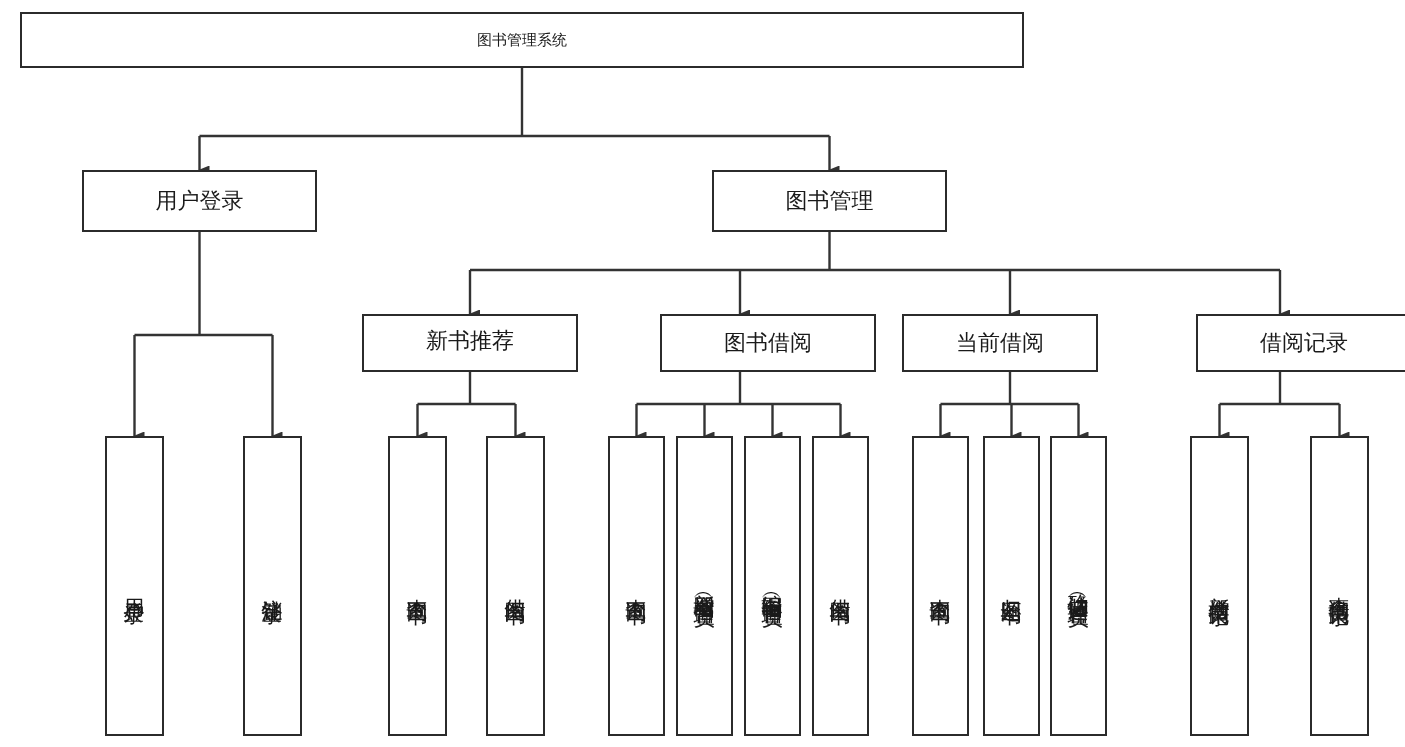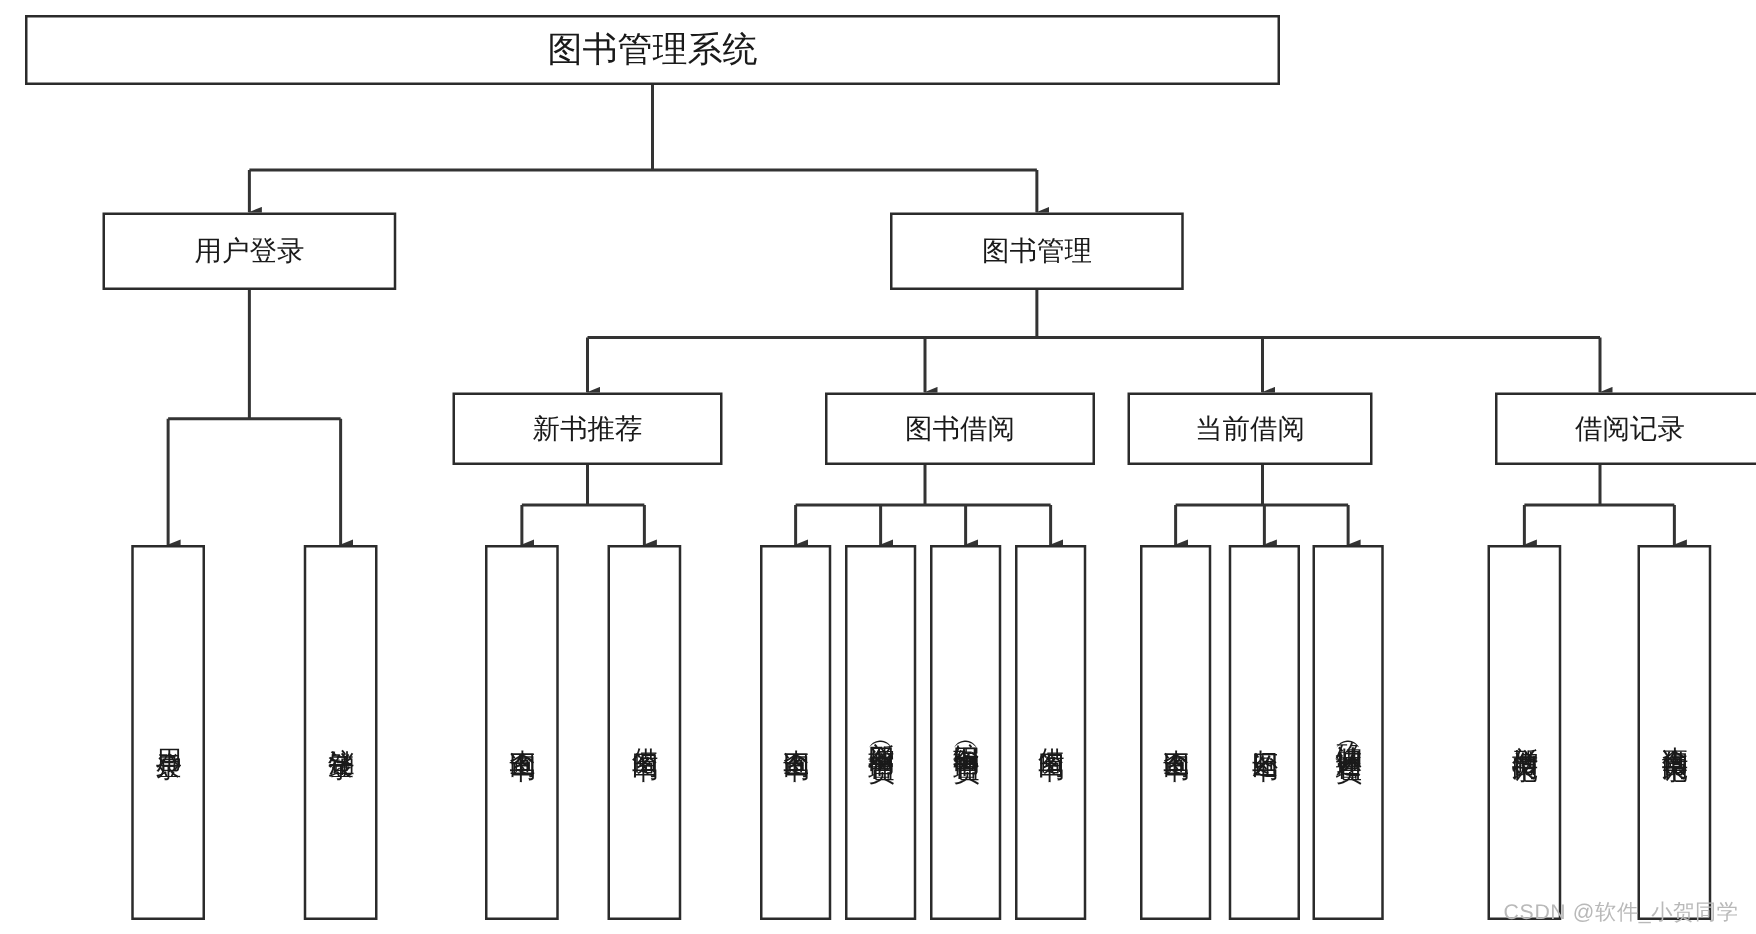--- a/index.html
+++ b/index.html
@@ -33,21 +33,21 @@
     align-items:center;
     justify-content:center;
   }
   .node.vertical .label{
     writing-mode:vertical-rl;
     text-orientation:upright;
     font-size:21px;
     letter-spacing:2px;
     line-height:1;
   }
-  .node.root .label{font-size:28px;}
+  .node.root .label{font-size:15px;}
   #watermark{
     position:absolute;
     right:14px;bottom:6px;
     font-size:17px;
     color:#b9b9b9;
     letter-spacing:0.5px;
     white-space:nowrap;
     pointer-events:none;
   }
 </style>
@@ -101,21 +101,21 @@
   <div id="node-layer">
       <div class="node horizontal root" style="left: 20px; top: 12px; width: 1004px; height: 56px;">
         <span class="label">图书管理系统</span>
       </div>
       <div class="node horizontal" style="left: 82px; top: 170px; width: 235px; height: 62px;">
         <span class="label">用户登录</span>
       </div>
       <div class="node horizontal" style="left: 712px; top: 170px; width: 235px; height: 62px;">
         <span class="label">图书管理</span>
       </div>
-      <div class="node horizontal" style="left: 362px; top: 314px; width: 216px; height: 58px;">
+      <div class="node horizontal" style="left: 362px; top: 314px; width: 216px; height: 58px; font-family: Liberation Mono, monospace;">
         <span class="label">新书推荐</span>
       </div>
       <div class="node horizontal" style="left: 632px; top: 314px; width: 216px; height: 58px; margin-left: 28px;">
         <span class="label">图书借阅</span>
       </div>
       <div class="node horizontal" style="left: 902px; top: 314px; width: 196px; height: 58px;">
         <span class="label">当前借阅</span>
       </div>
       <div class="node horizontal" style="left: 1172px; top: 314px; width: 216px; height: 58px; margin-left: 24px;">
         <span class="label">借阅记录</span>
@@ -154,14 +154,13 @@
         <span class="label">确认归还（管理员）</span>
       </div>
       <div class="node vertical" style="left: 1190px; top: 436px; width: 59px; height: 300px;">
         <span class="label">新增借阅记录</span>
       </div>
       <div class="node vertical" style="left: 1310px; top: 436px; width: 59px; height: 300px;">
         <span class="label">查询借阅记录</span>
       </div>
     </div>
 
-  <div id="watermark">CSDN @软件_小贺同学</div>
 </div>
 
 </body></html>

